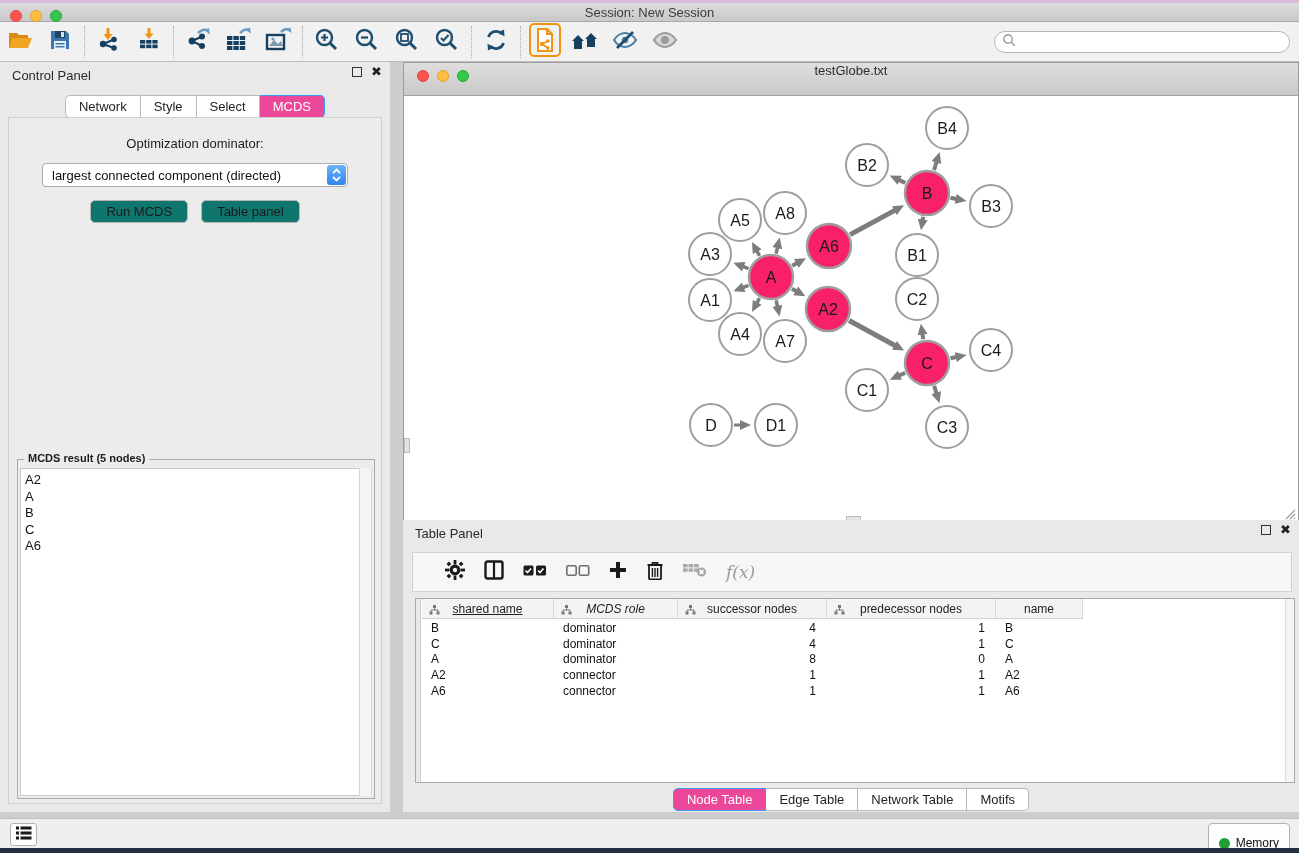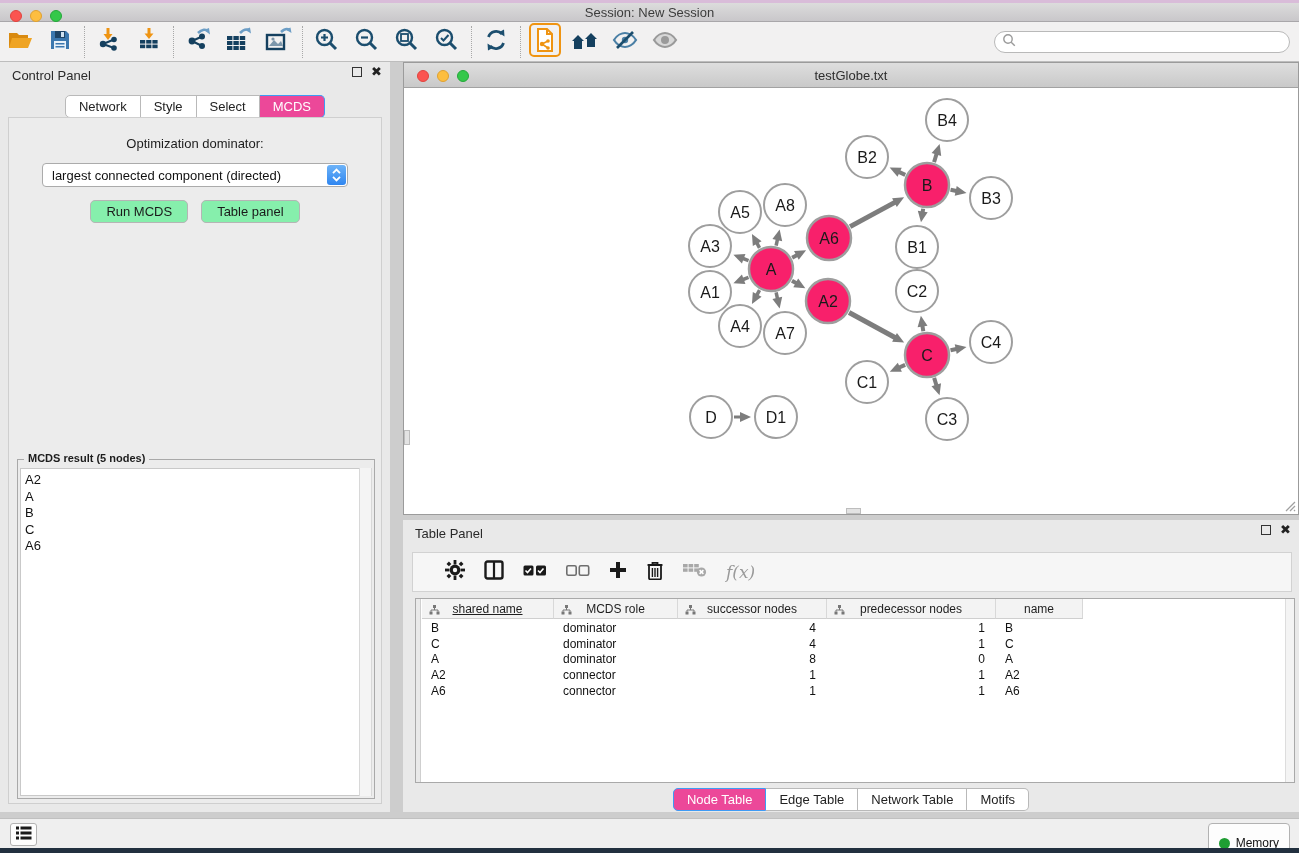--- a/index.html
+++ b/index.html
@@ -45,37 +45,37 @@
     background:#ececec; border:1px solid #cfcfcf; }
   .opt-label { text-align:center; font-size:13px; color:#1c1c1c; margin-top:18px; }
   .opt-select { position:relative; width:306px; height:24px; margin:12px auto 0 auto;
     background:#fff; border:1px solid #ababab; border-radius:4px; display:flex; align-items:center; }
   .opt-select .sel-text { font-size:13px; color:#111; padding-left:9px; }
   .sel-stepper { position:absolute; right:1px; top:1px; width:19px; height:20px; border-radius:3px;
     background:linear-gradient(#6db3f8,#2f86f0); display:flex; flex-direction:column;
     align-items:center; justify-content:center; gap:1px; }
   .sel-stepper svg { display:block; }
   .btn-row { display:flex; justify-content:center; gap:13px; margin-top:13px; }
-  .std-btn { font-size:13px; color:#1a1a1a; background:#86efac; border:1px solid #b5b5b5;
+  .std-btn { font-size:13px; color:#1a1a1a; background:#0f766e; border:1px solid #b5b5b5;
     border-radius:5px; padding:3px 15px; }
   .result-group { position:absolute; left:8px; top:341px; width:358px; height:340px;
     border:1px solid #a9a9a9; }
   .result-title { position:absolute; left:6px; top:-8px; background:#ececec; padding:0 4px;
     font-size:11px; color:#1c1c1c;font-weight:bold; }
   .result-list { position:absolute; left:2px; top:8px; right:2px; bottom:2px; background:#fff;
     border:1px solid #c9c9c9; overflow:hidden; padding:3px 0 0 4px; }
   .result-item { font-size:13px; color:#111; line-height:16.5px; }
   .result-scroll { position:absolute; right:2px; top:8px; bottom:2px; width:13px;
     background:#f4f4f4; border:1px solid #d8d8d8; border-top:none; border-bottom:none; }
 
   
   .net-window { position:absolute; left:403px; top:62px; width:896px; height:453px; }
-  .net-titlebar { height:26px; background:linear-gradient(#dedede,#c9c9c9);
+  .net-titlebar { height:34px; background:linear-gradient(#dedede,#c9c9c9);
     border:1px solid #9b9b9b; border-bottom:1px solid #a2a2a2;
-    display:flex; align-items:center; justify-content:center; position:relative; }
+    display:flex; align-items:flex-start; justify-content:center; position:relative; }
   .net-titlebar .title { font-size:13px; color:#2e2e2e; }
   .net-lights { position:absolute; left:13px; top:7px; display:flex; gap:8px; }
   .net-canvas { position:relative; width:896px; height:427px; background:#fff;
     border:1px solid #9b9b9b; border-top:none; }
   .grip { position:absolute; right:2px; bottom:2px; width:14px; height:14px; }
   .edge-thumb-left { position:absolute; left:0; top:342px; width:6px; height:15px;
     background:#e3e3e3; border:1px solid #bdbdbd; }
   .edge-thumb-bottom { position:absolute; left:442px; bottom:0; width:15px; height:6px;
     background:#e3e3e3; border:1px solid #bdbdbd; }
 
@@ -491,21 +491,21 @@
     <div class="tbl-head" id="tbl-head">
         <div class="th-cell" style="width: 132px; text-decoration: underline;">
           <span class="col-icon"><svg width="11" height="10" viewBox="0 0 11 10">
               <rect x="4" y="0" width="3" height="3" fill="#777"></rect>
               <rect x="0.5" y="6.5" width="3" height="3" fill="#777"></rect>
               <rect x="7.5" y="6.5" width="3" height="3" fill="#777"></rect>
               <path d="M5.5 3v2M2 6.5V5h7v1.5" fill="none" stroke="#777" stroke-width="1"></path>
             </svg></span>
           <span>shared name</span>
         </div>
-        <div class="th-cell" style="width: 124px;">
+        <div class="th-cell" style="width: 124px; font-style: italic;">
           <span class="col-icon"><svg width="11" height="10" viewBox="0 0 11 10">
               <rect x="4" y="0" width="3" height="3" fill="#777"></rect>
               <rect x="0.5" y="6.5" width="3" height="3" fill="#777"></rect>
               <rect x="7.5" y="6.5" width="3" height="3" fill="#777"></rect>
               <path d="M5.5 3v2M2 6.5V5h7v1.5" fill="none" stroke="#777" stroke-width="1"></path>
             </svg></span>
           <span>MCDS role</span>
         </div>
         <div class="th-cell" style="width: 149px;">
           <span class="col-icon"><svg width="11" height="10" viewBox="0 0 11 10">

